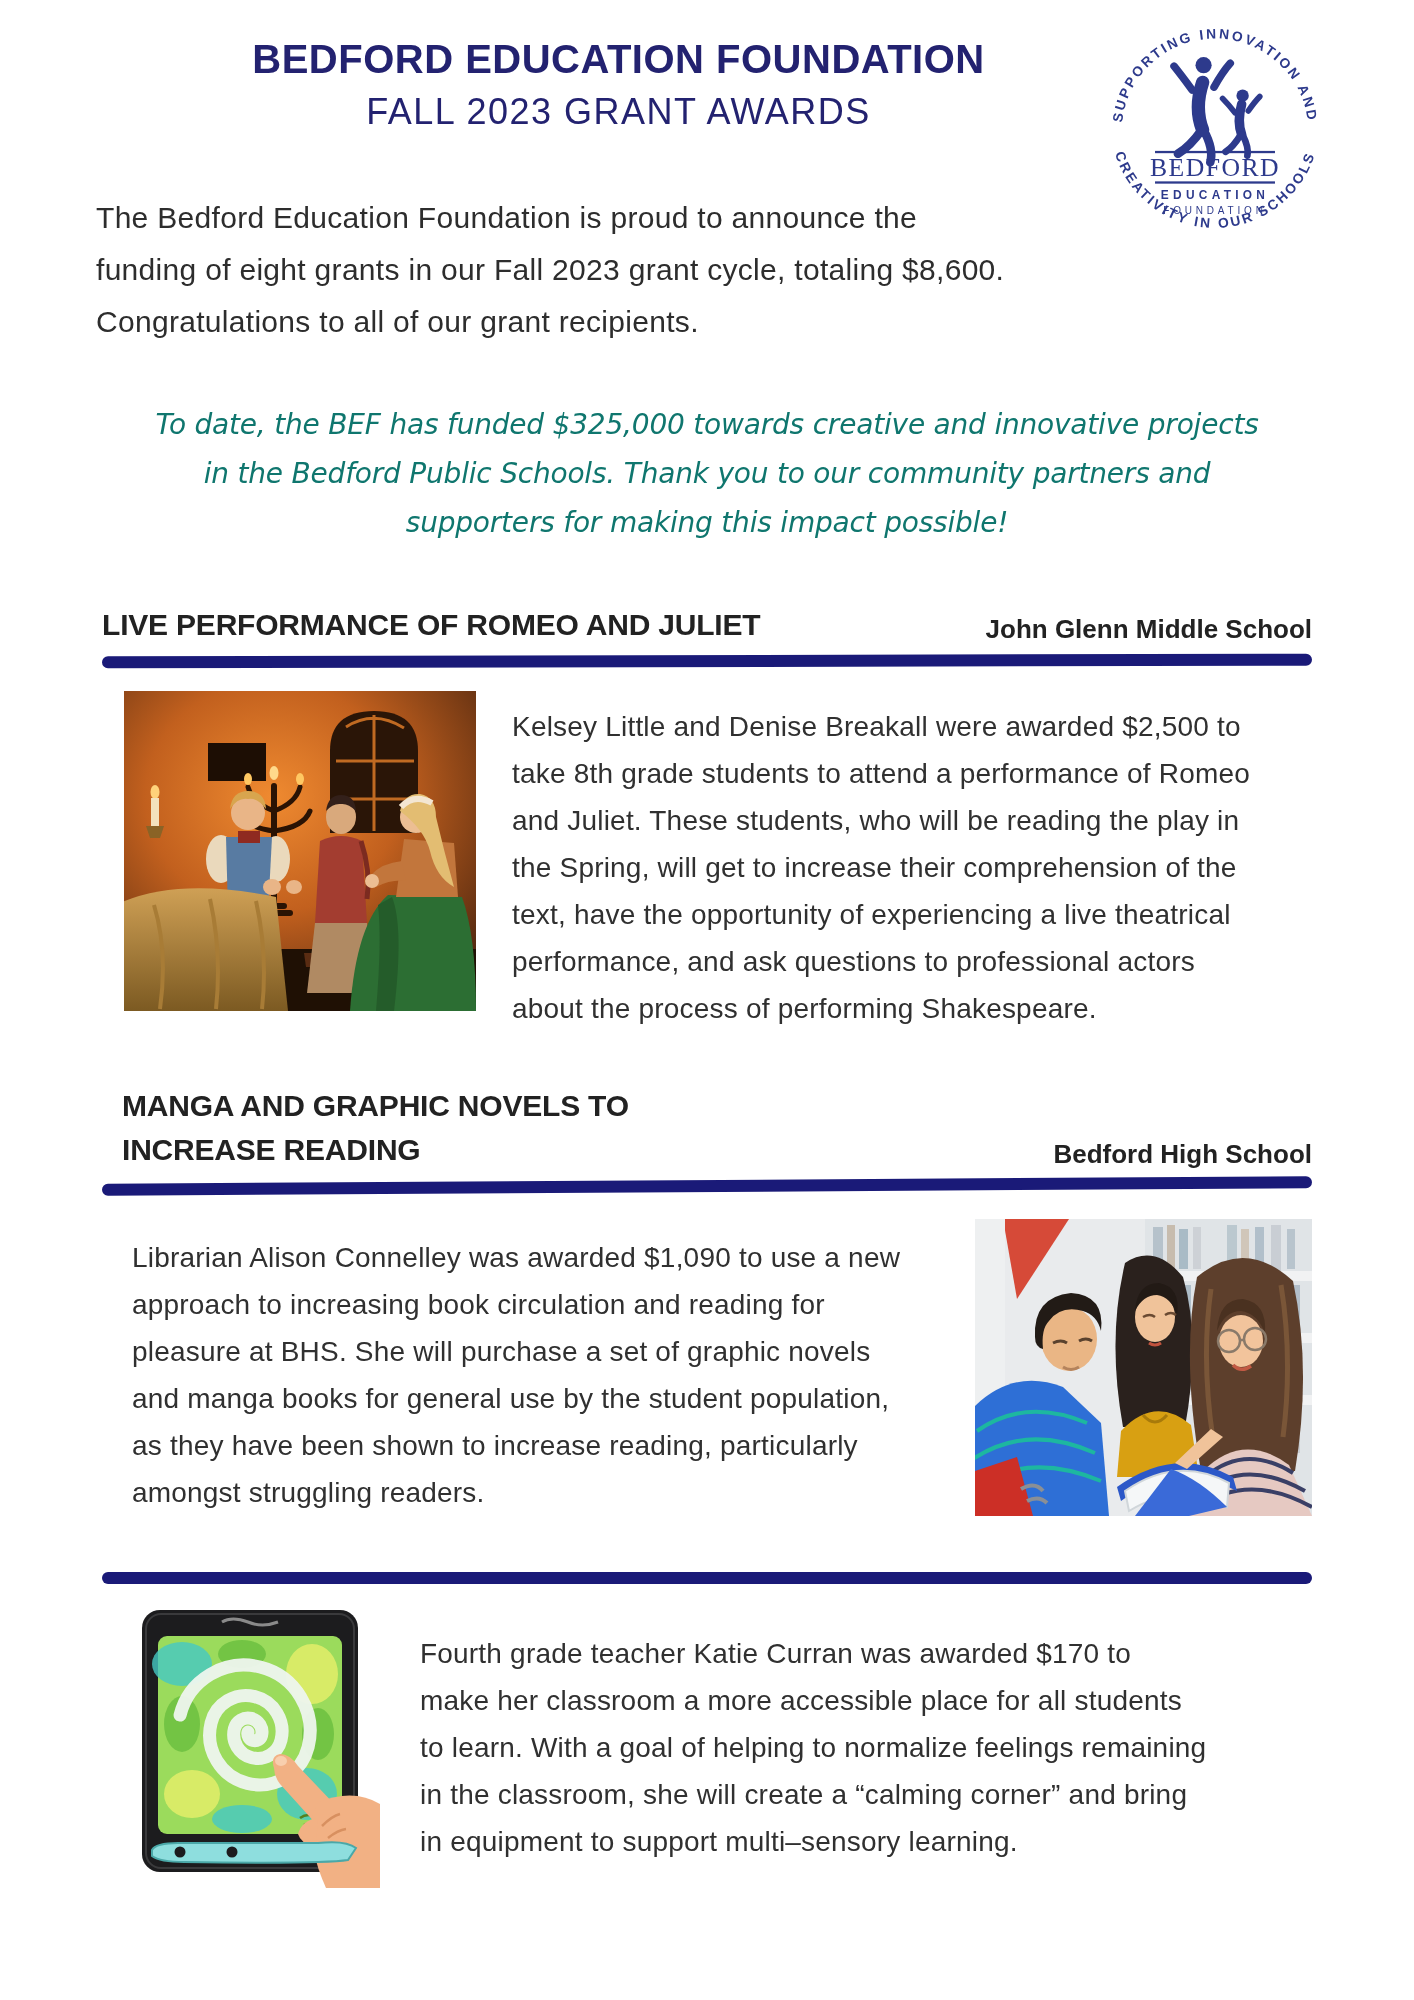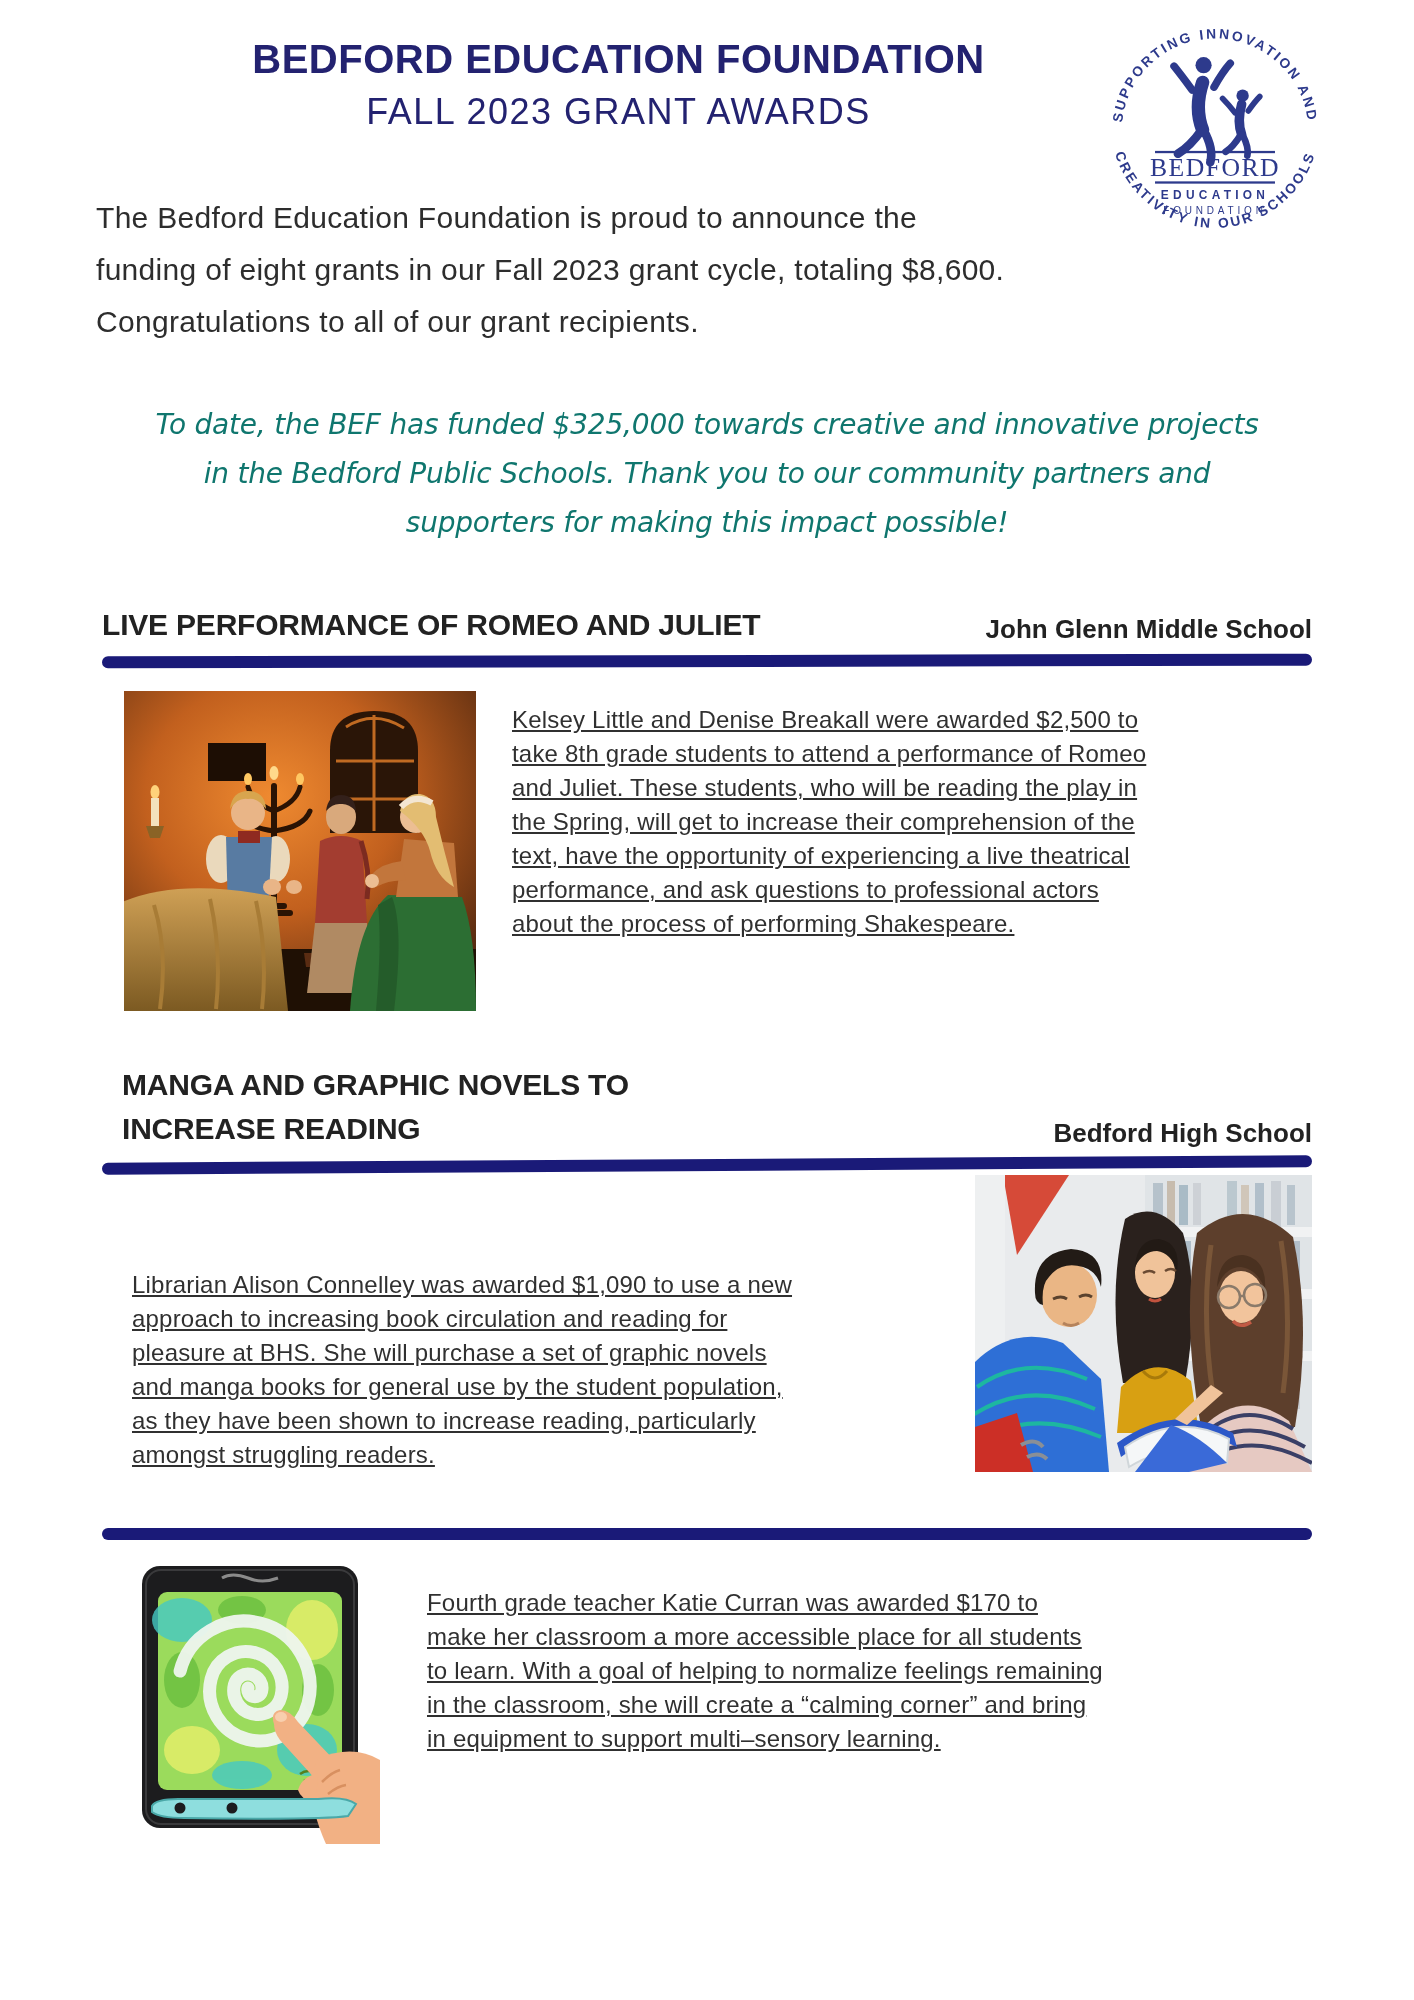--- a/index.html
+++ b/index.html
@@ -54,39 +54,39 @@
     font-size:26px; font-weight:700; color:var(--heading-ink);
     white-space:pre-wrap; padding-bottom:2px;
   }
   .bar {
     height:12px; background:var(--navy); border-radius:8px; margin-top:8px;
   }
   .bar-s1 { transform:rotate(-0.12deg); }
   .bar-s2 { transform:rotate(-0.35deg); }
   .s-content { display:flex; align-items:flex-start; }
   .s-body {
-    font-size:24px; line-height:34px; letter-spacing:0.2px;
-    color:var(--body-ink); white-space:pre-line;text-decoration:underline;
+    font-size:28px; line-height:47px; letter-spacing:0.2px;
+    color:var(--body-ink); white-space:pre-line;
   }
   .photo { flex:none; overflow:hidden; }
   .photo svg { display:block; width:100%; height:100%; }
 
   .section-1 { margin-top:56px; }
   .section-1 .s-content { margin-top:24px; }
   .photo-1 { width:352px; height:320px; margin-left:22px; }
   .section-1 .s-body { margin-left:36px; padding-top:12px; }
 
   .section-2 { margin-top:52px; }
   .section-2 .section-title { padding-left:20px; }
   .section-2 .s-content { margin-top:2px;align-items:flex-end; }
   .section-2 .s-body { margin-left:30px; padding-top:40px; width:905px; }
   .photo-2 { width:337px; height:297px; margin-left:auto; margin-top:2px; }
 
   .section-3 { margin-top:56px; }
-  .section-3 .s-content { margin-top:20px;gap:7px; }
+  .section-3 .s-content { margin-top:20px; }
   .photo-3 { width:258px; height:284px; margin-left:20px; }
   .section-3 .s-body { margin-left:40px; padding-top:26px; }
 </style>
 </head>
 <body>
 
 <div class="page">
 
   <div class="header">
     <div class="title-wrap">

